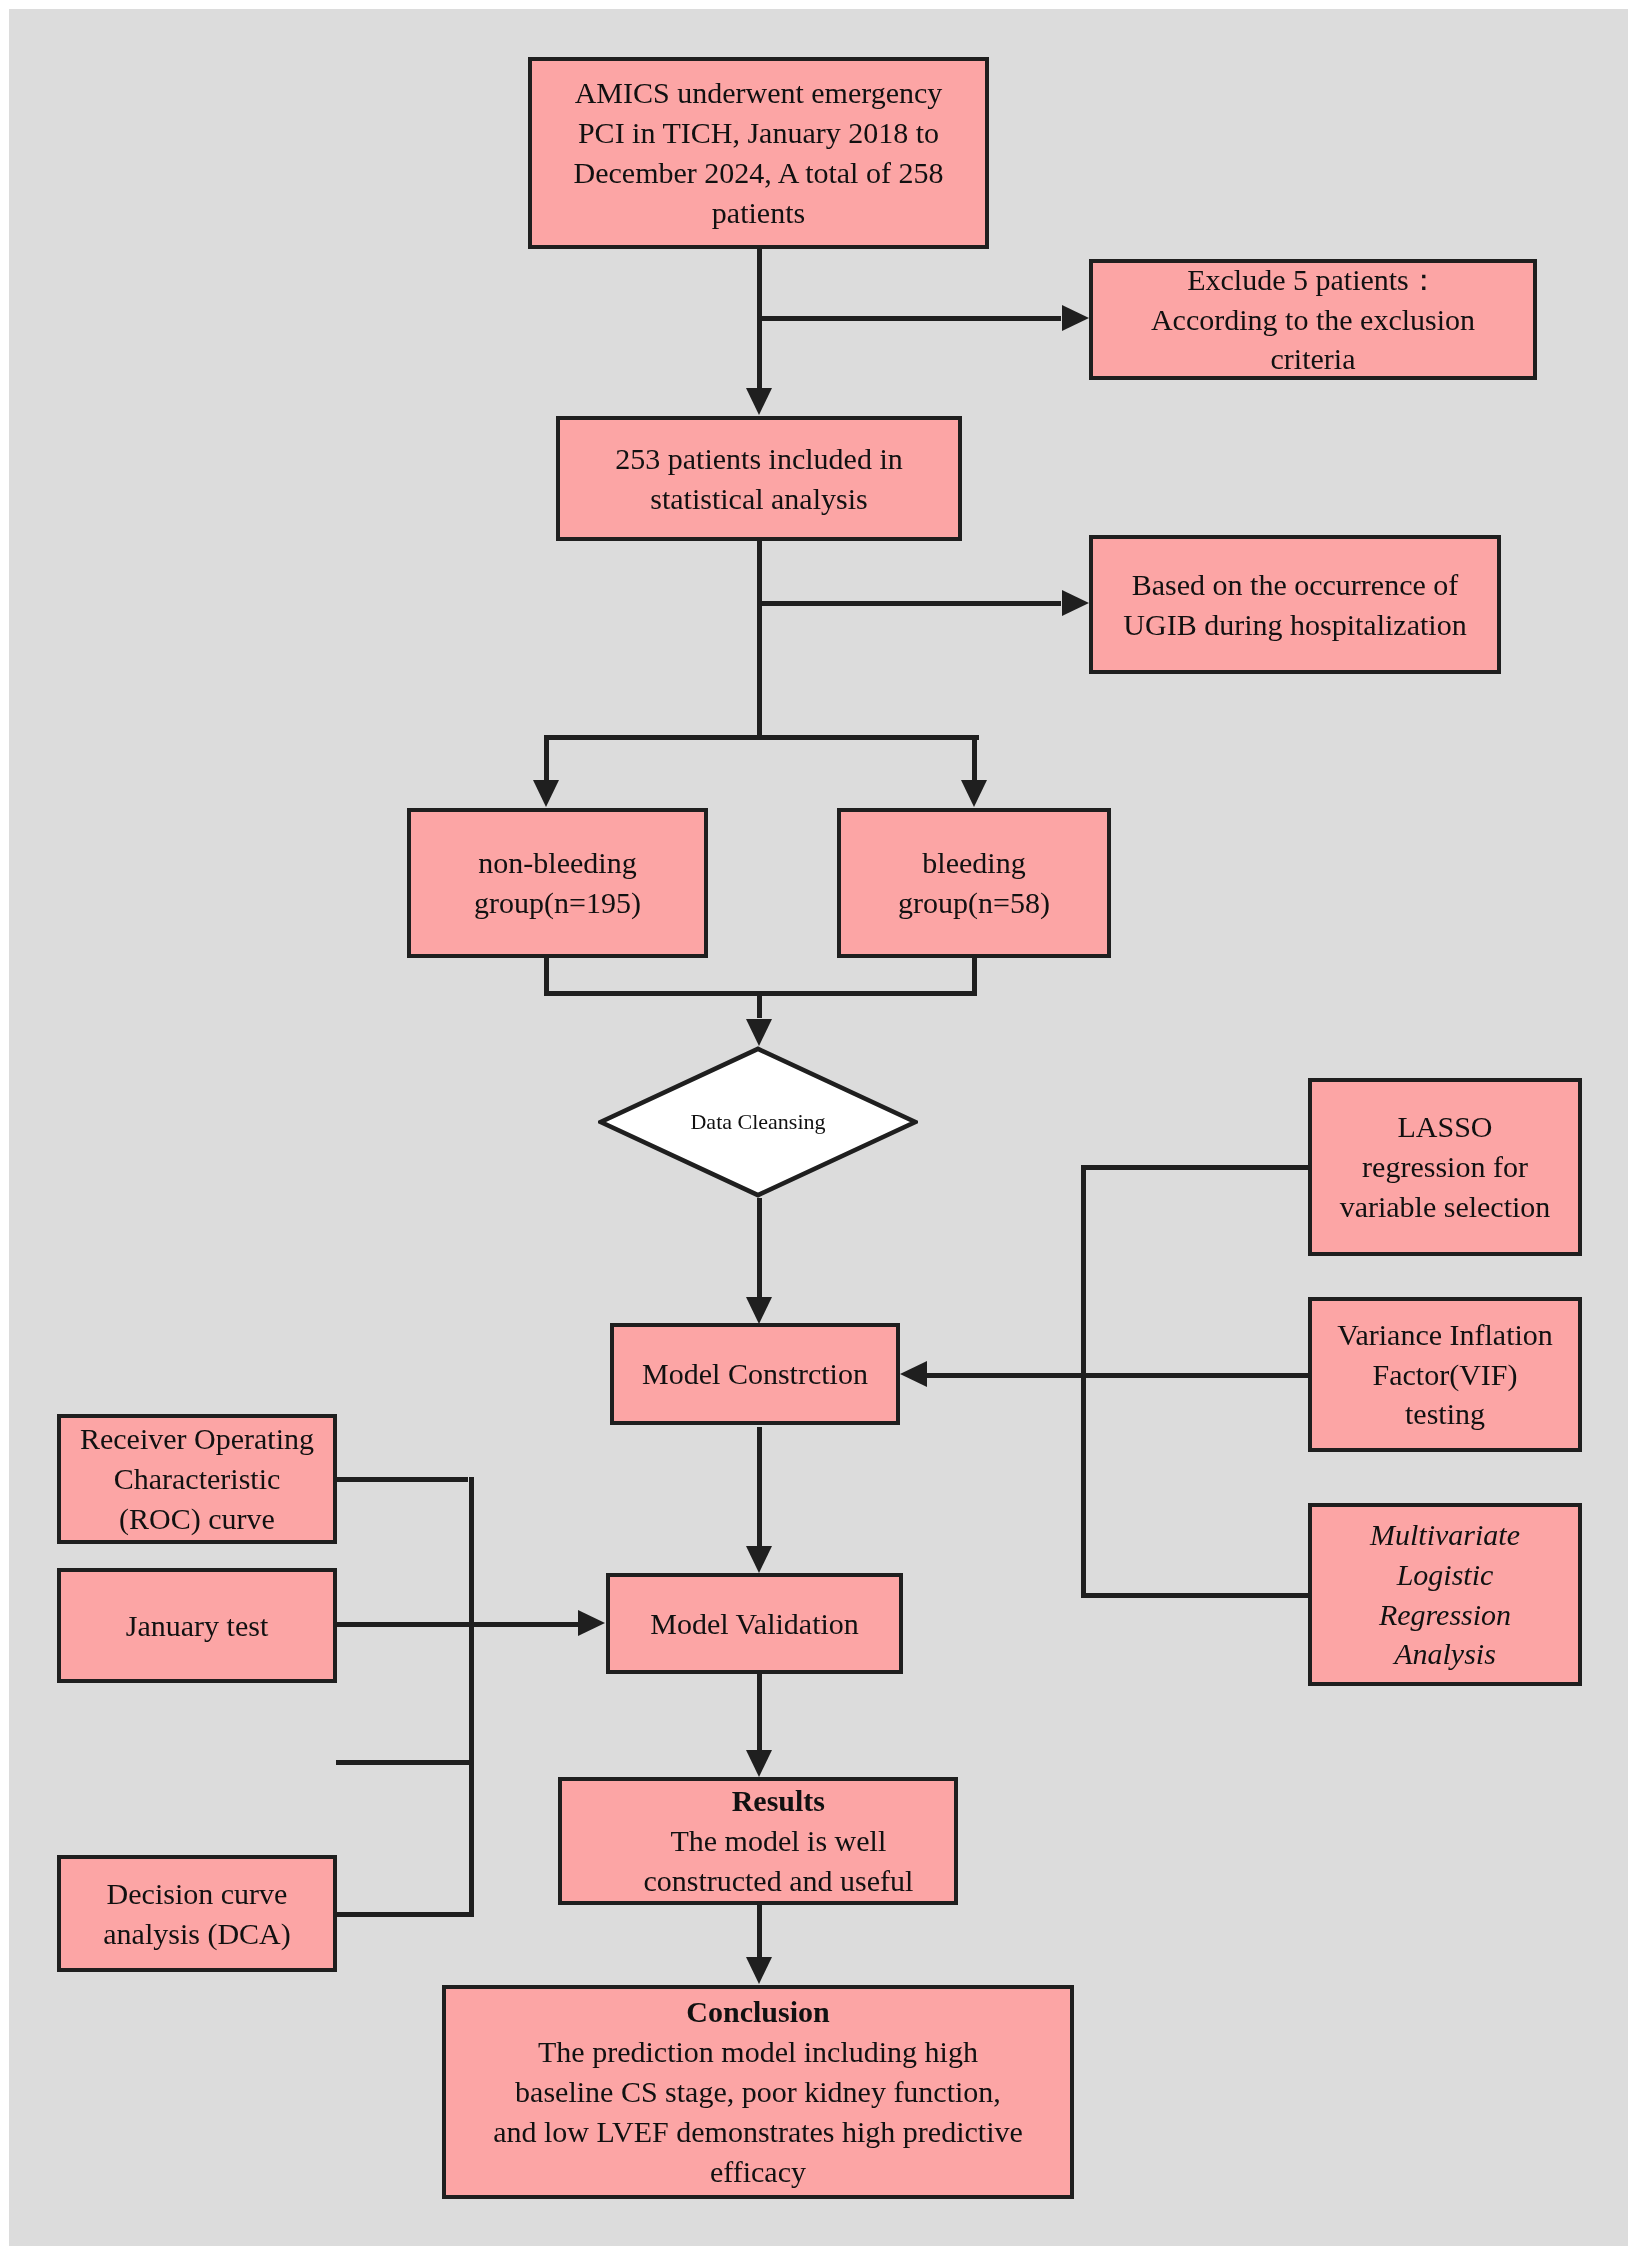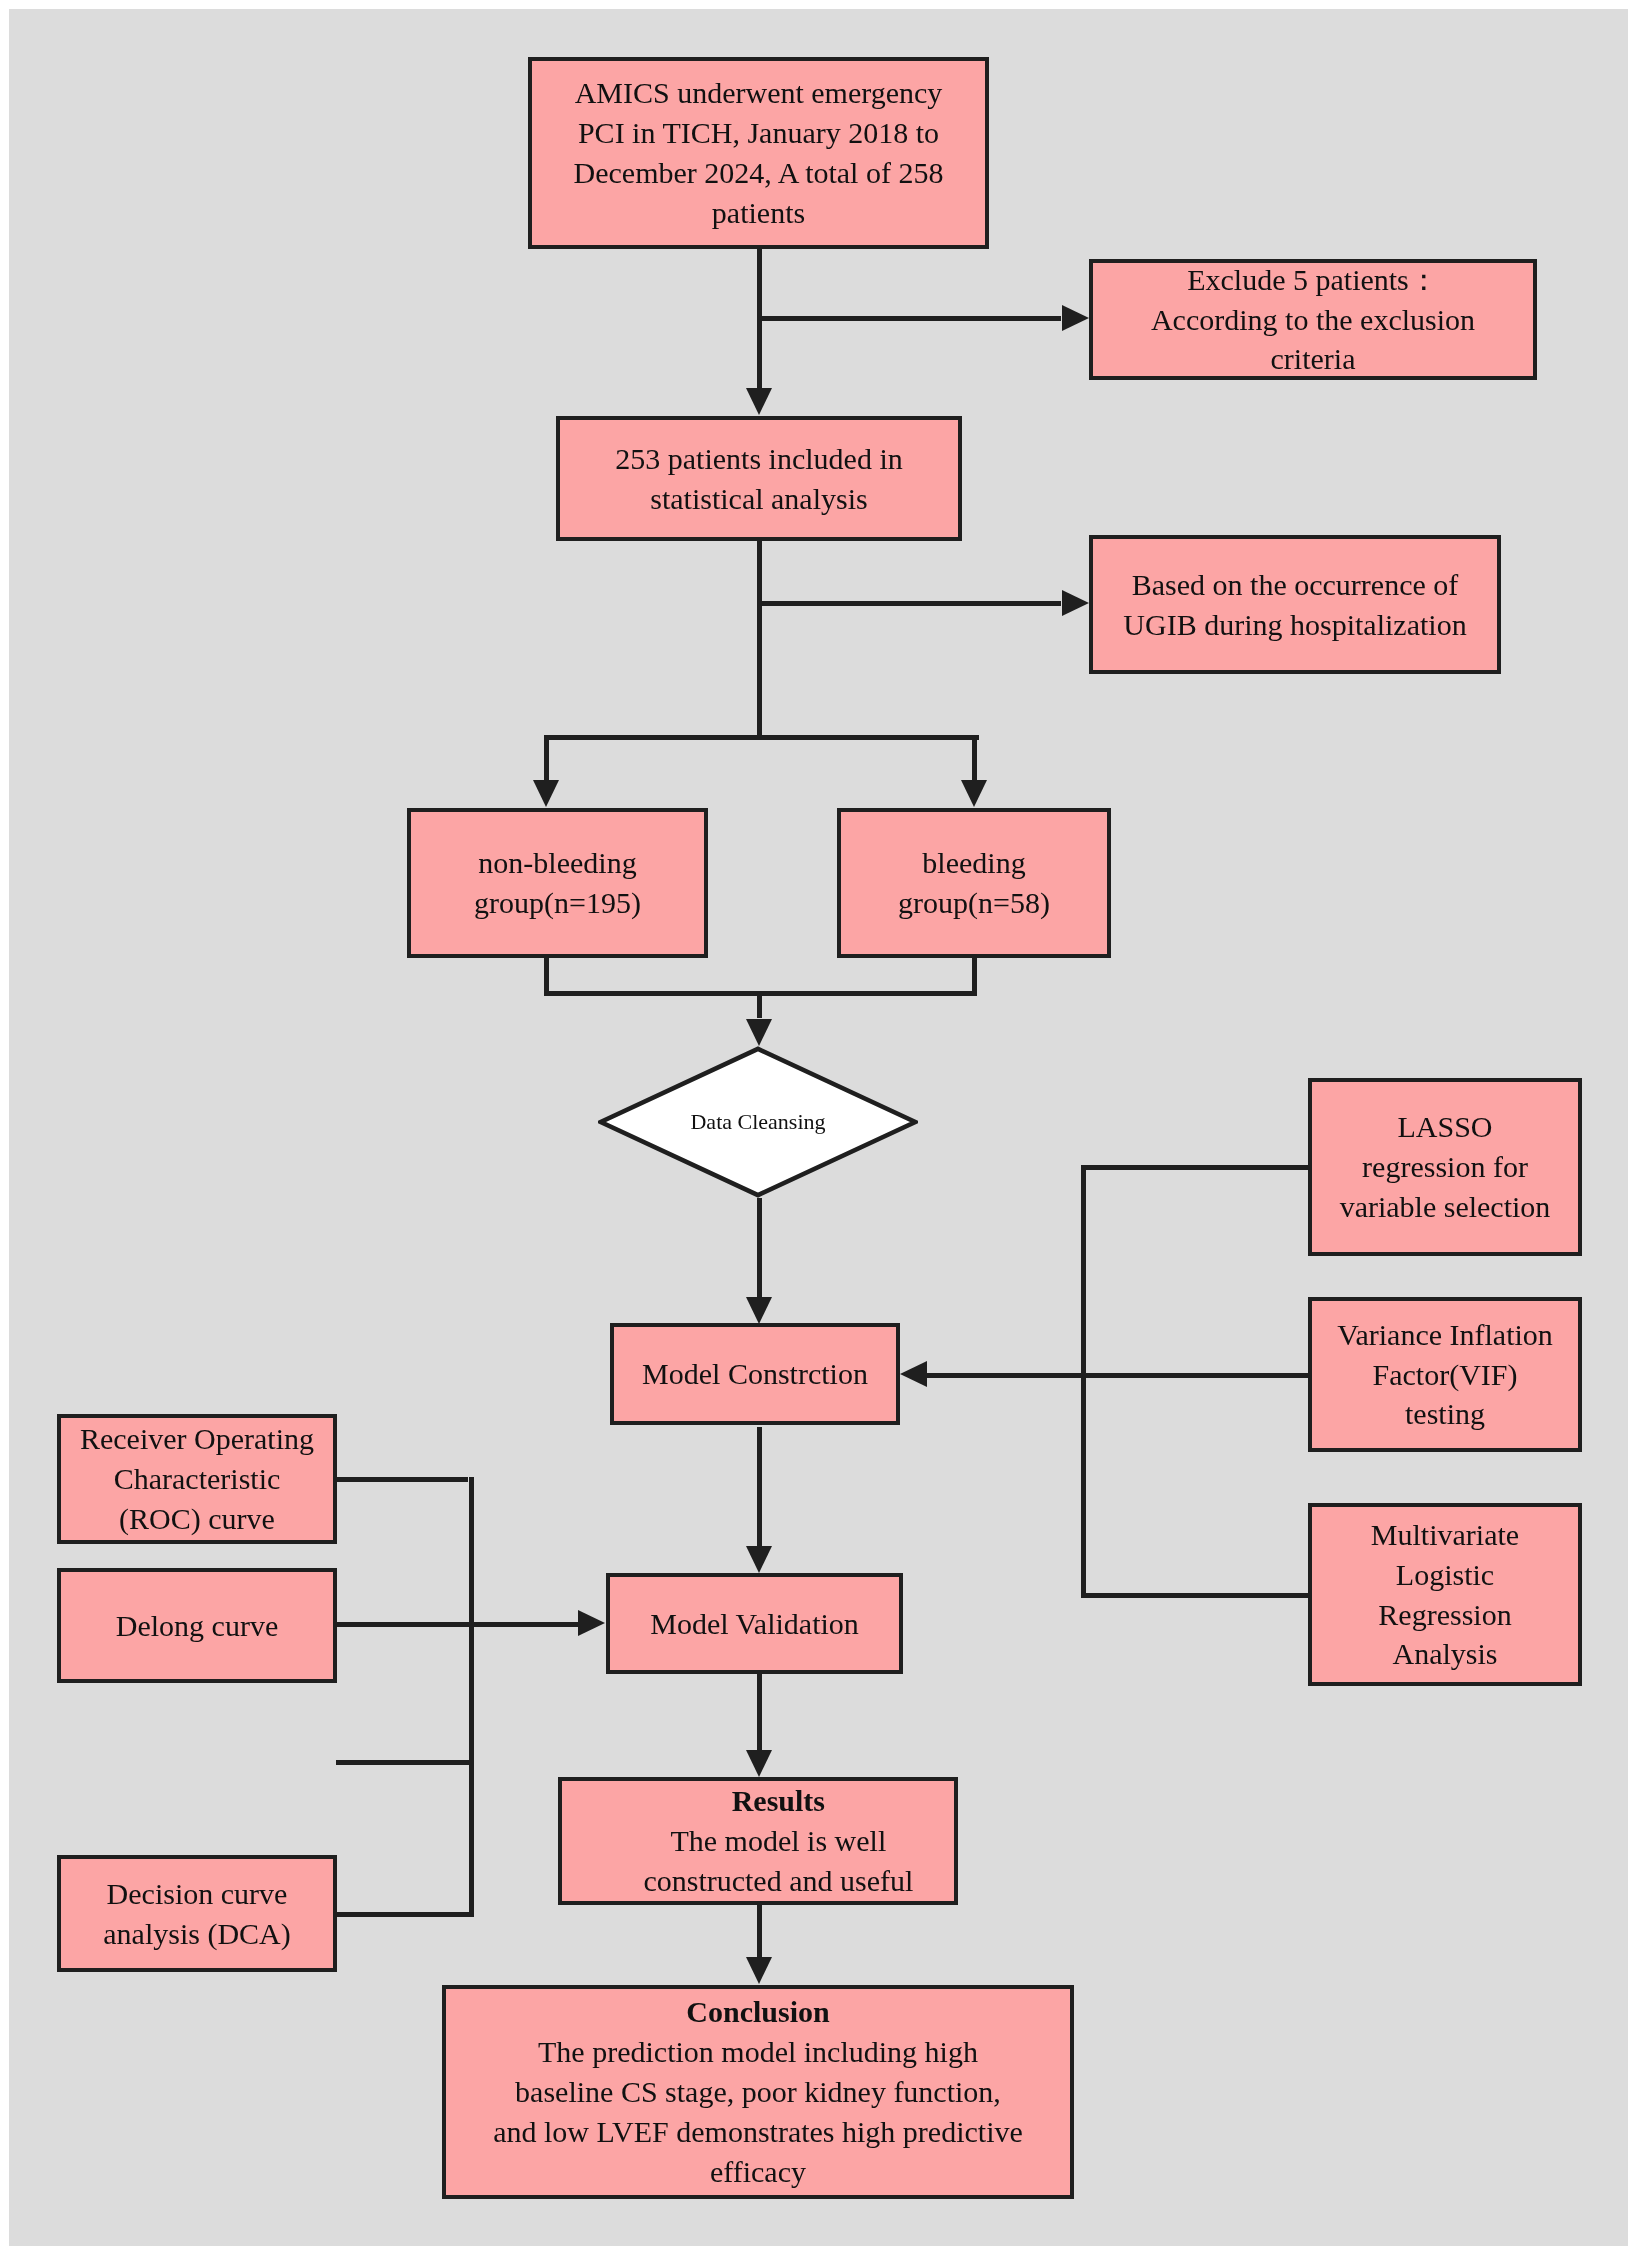--- a/index.html
+++ b/index.html
@@ -174,35 +174,35 @@
 regression for
 variable selection</span>
   </div>
 
   <div class="node" style="left:1308px; top:1297px; width:274px; height:155px;">
     <span class="txt">Variance Inflation
 Factor(VIF)
 testing</span>
   </div>
 
-  <div class="node" style="left:1308px; top:1503px; width:274px; height:183px;">
+  <div class="node" style="left:1308px; top:1503px; width:274px; height:183px;font-style:italic;">
     <span class="txt">Multivariate
 Logistic
 Regression
 Analysis</span>
   </div>
 
   <div class="node" style="left:57px; top:1414px; width:280px; height:130px;">
     <span class="txt">Receiver Operating
 Characteristic
 (ROC) curve</span>
   </div>
 
   <div class="node" style="left:57px; top:1568px; width:280px; height:115px;">
-    <span class="txt">Delong curve</span>
+    <span class="txt">January test</span>
   </div>
 
 
   <div class="node" style="left:57px; top:1855px; width:280px; height:117px;">
     <span class="txt">Decision curve
 analysis (DCA)</span>
   </div>
 </div>
 
 

